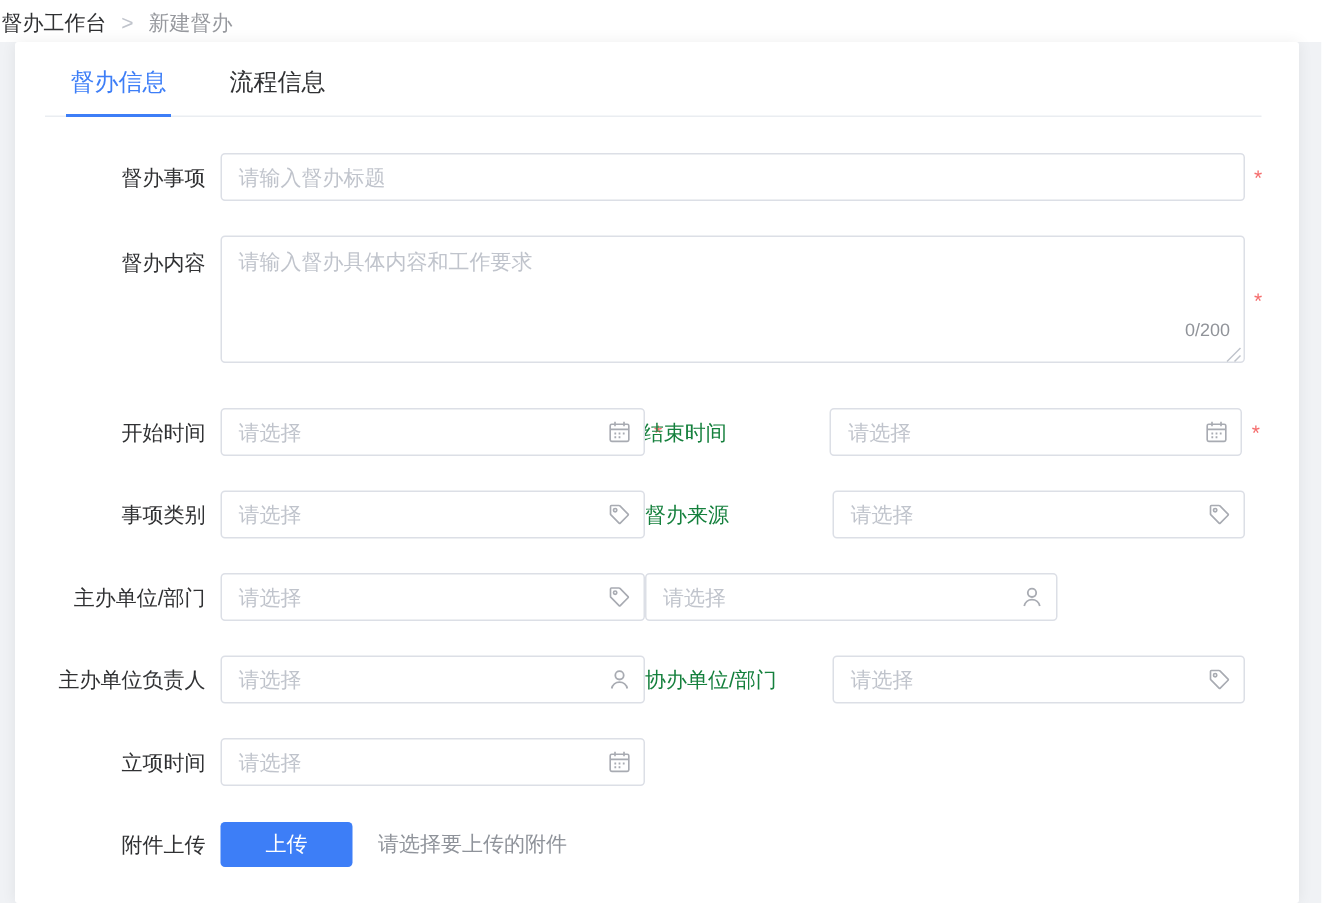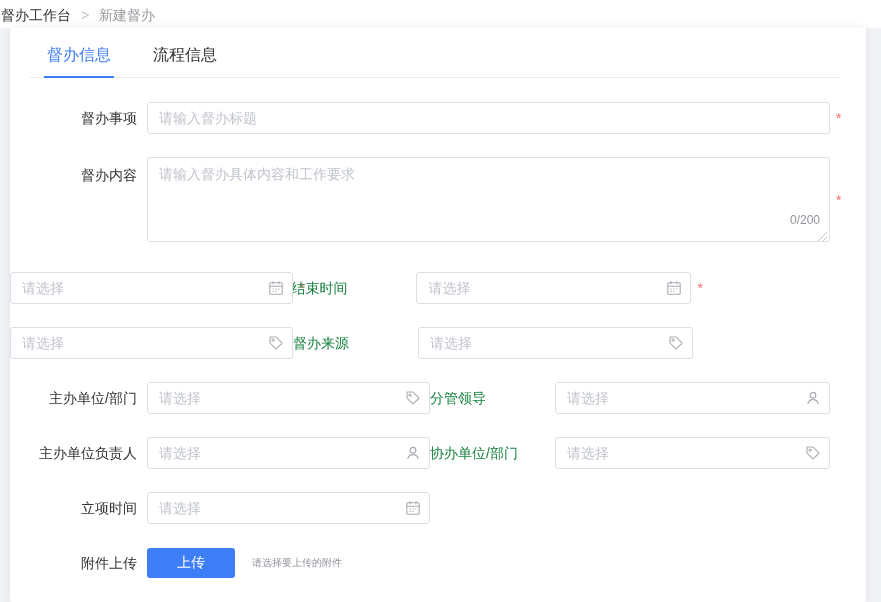--- a/index.html
+++ b/index.html
@@ -75,21 +75,21 @@
     background:#fff; line-height:12px;
   }
   .ta-resize { position:absolute; right:2px; bottom:2px; width:11px; height:11px; color:#c0c4cc; }
   .ta-star { align-self:center; }
 
   .upload-btn {
     width:88px; height:30px; background:#3d7ef7; color:#fff; border:none;
     border-radius:3px; font-size:14px; cursor:pointer;
     font-family:"Liberation Sans","DejaVu Sans",sans-serif;
   }
-  .upload-hint { margin-left:17px; color:#8f939a; font-size:10px; }
+  .upload-hint { margin-left:17px; color:#8f939a; font-size:14px; }
 </style>
 </head>
 <body>
 
 <div class="page-bg"></div>
 
 <div class="breadcrumb">
   <span class="crumb-current">督办工作台</span>
   <span class="crumb-sep">&gt;</span>
   <span class="crumb-next">新建督办</span>
@@ -120,20 +120,21 @@
         <span class="ta-resize">
           <svg viewBox="0 0 11 11">
               <path d="M10 1 L1 10 M10 6 L6 10" stroke="currentColor" stroke-width="1" fill="none"></path>
             </svg>
         </span>
       </div>
       <span class="star ta-star">*</span>
     </div>
 
     <div class="row">
+      <label class="lbl">开始时间</label>
       <div class="field w-half-l">
         <input type="text" readonly="" placeholder="请选择" style="">
         <span class="suffix">
           <svg viewBox="0 0 16 16" fill="none" stroke="currentColor" stroke-width="1.1">
             <rect x="1.8" y="2.8" width="12.4" height="11.4" rx="1"></rect>
             <path d="M5 1.2v3M11 1.2v3M1.8 6.2h12.4"></path>
             <path d="M4.6 9h1.2M7.4 9h1.2M10.2 9h1.2M4.6 11.5h1.2M7.4 11.5h1.2" stroke-width="1.2"></path>
           </svg>
         </span>
       </div>
@@ -146,20 +147,21 @@
             <rect x="1.8" y="2.8" width="12.4" height="11.4" rx="1"></rect>
             <path d="M5 1.2v3M11 1.2v3M1.8 6.2h12.4"></path>
             <path d="M4.6 9h1.2M7.4 9h1.2M10.2 9h1.2M4.6 11.5h1.2M7.4 11.5h1.2" stroke-width="1.2"></path>
           </svg>
         </span>
       </div>
       <span class="star">*</span>
     </div>
 
     <div class="row">
+      <label class="lbl">事项类别</label>
       <div class="field w-half-l">
         <input type="text" readonly="" placeholder="请选择" style="">
         <span class="suffix">
           <svg viewBox="0 0 16 16" fill="none" stroke="currentColor" stroke-width="1.1">
             <path d="M2 2.6 Q2 2 2.6 2 L7.6 2 Q8 2 8.3 2.3 L13.7 7.7 Q14.1 8.1 13.7 8.5 L8.5 13.7 Q8.1 14.1 7.7 13.7 L2.3 8.3 Q2 8 2 7.6 Z"></path>
             <circle cx="5.1" cy="5.1" r="1.1"></circle>
           </svg>
         </span>
       </div>
       <label class="lbl-right">督办来源</label>
@@ -178,21 +180,20 @@
       <label class="lbl">主办单位/部门</label>
       <div class="field w-half-l">
         <input type="text" readonly="" placeholder="请选择" style="">
         <span class="suffix">
           <svg viewBox="0 0 16 16" fill="none" stroke="currentColor" stroke-width="1.1">
             <path d="M2 2.6 Q2 2 2.6 2 L7.6 2 Q8 2 8.3 2.3 L13.7 7.7 Q14.1 8.1 13.7 8.5 L8.5 13.7 Q8.1 14.1 7.7 13.7 L2.3 8.3 Q2 8 2 7.6 Z"></path>
             <circle cx="5.1" cy="5.1" r="1.1"></circle>
           </svg>
         </span>
       </div>
-      <label class="lbl-right">分管领导</label>
       <div class="field w-half-r">
         <input type="text" readonly="" placeholder="请选择" style="">
         <span class="suffix">
           <svg viewBox="0 0 16 16" fill="none" stroke="currentColor" stroke-width="1.2">
             <circle cx="8" cy="5.2" r="2.8"></circle>
             <path d="M2.8 14 a5.3 5.3 0 0 1 10.4 0"></path>
           </svg>
         </span>
       </div>
     </div>

